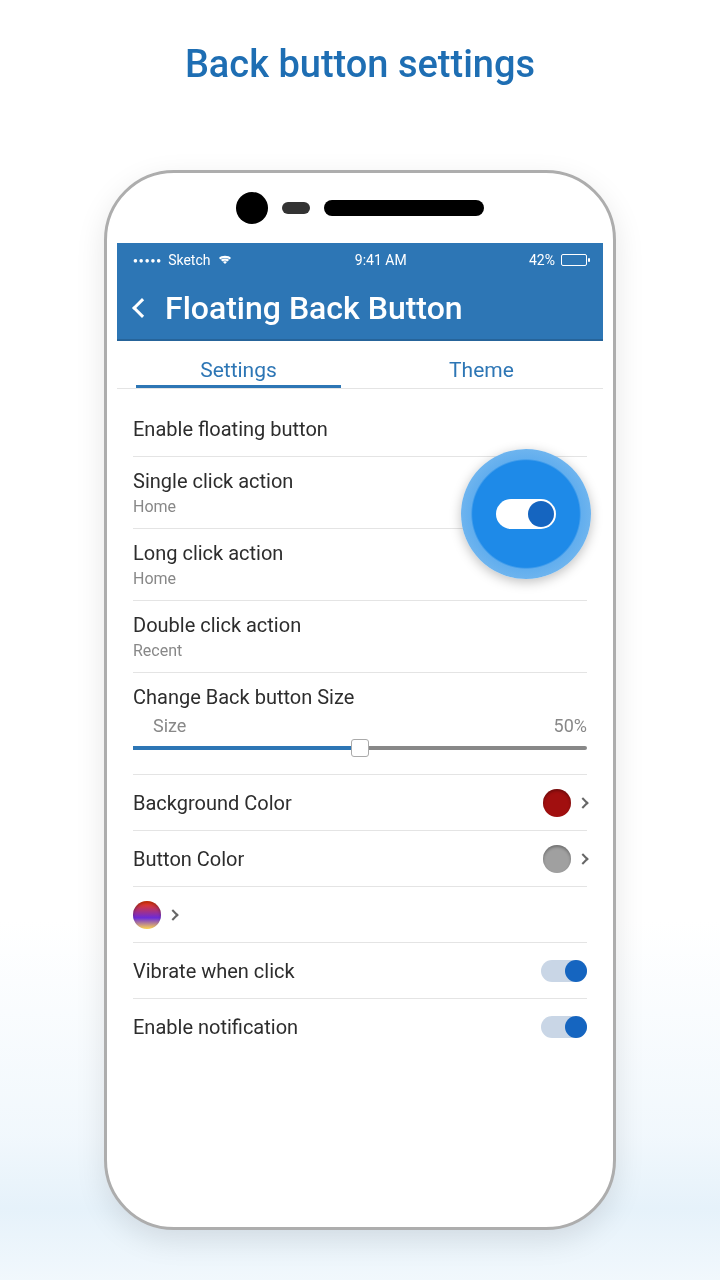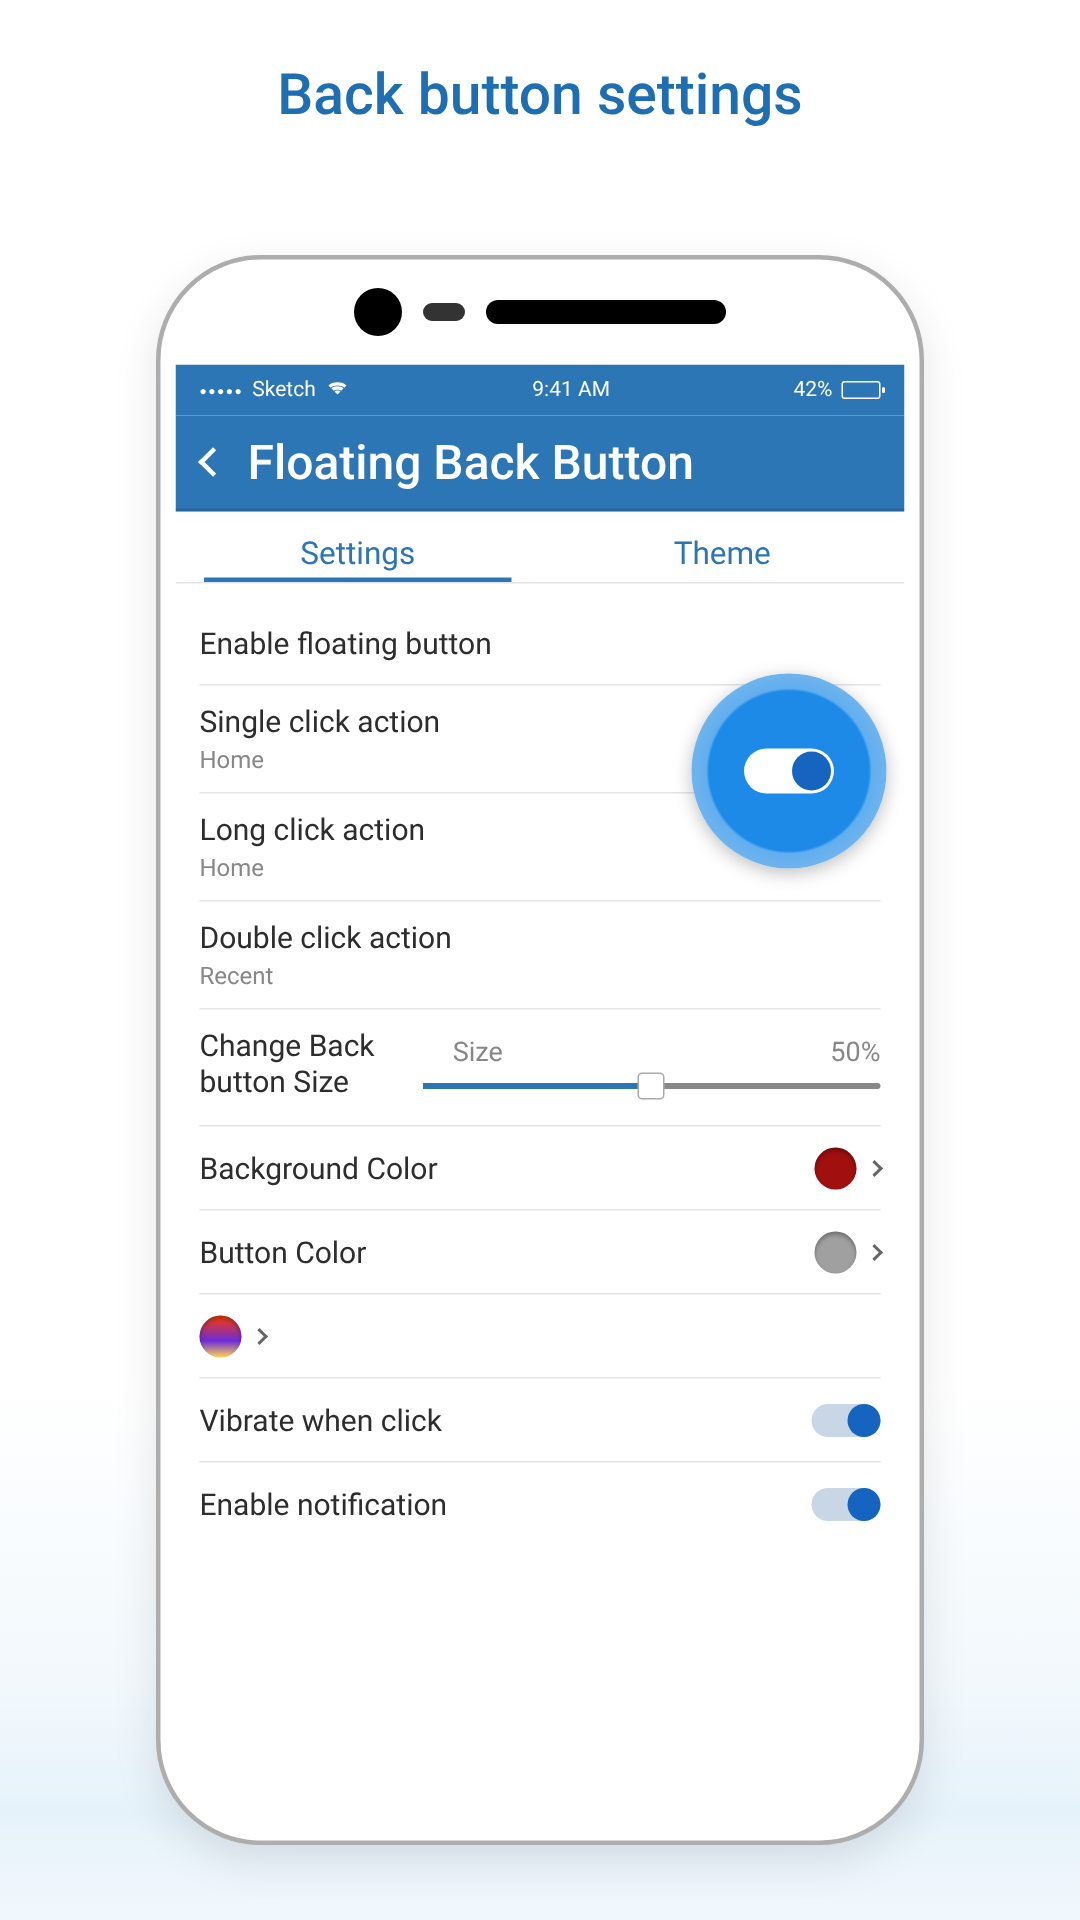--- a/index.html
+++ b/index.html
@@ -286,21 +286,21 @@
         </div>
       </div>
 
       <div class="row">
         <div class="row-main">
           <div class="row-label">Double click action</div>
           <div class="row-sub">Recent</div>
         </div>
       </div>
 
-      <div class="row" style="flex-direction:row; align-items:stretch;">
+      <div class="row" style="flex-direction:column; align-items:stretch;">
         <div class="row-label">Change Back button Size</div>
         <div class="slider-container">
           <div class="slider-labels">
             <span>Size</span>
             <span>50%</span>
           </div>
           <div class="slider-track">
             <div class="slider-fill"></div>
             <div class="slider-thumb"></div>
           </div>

